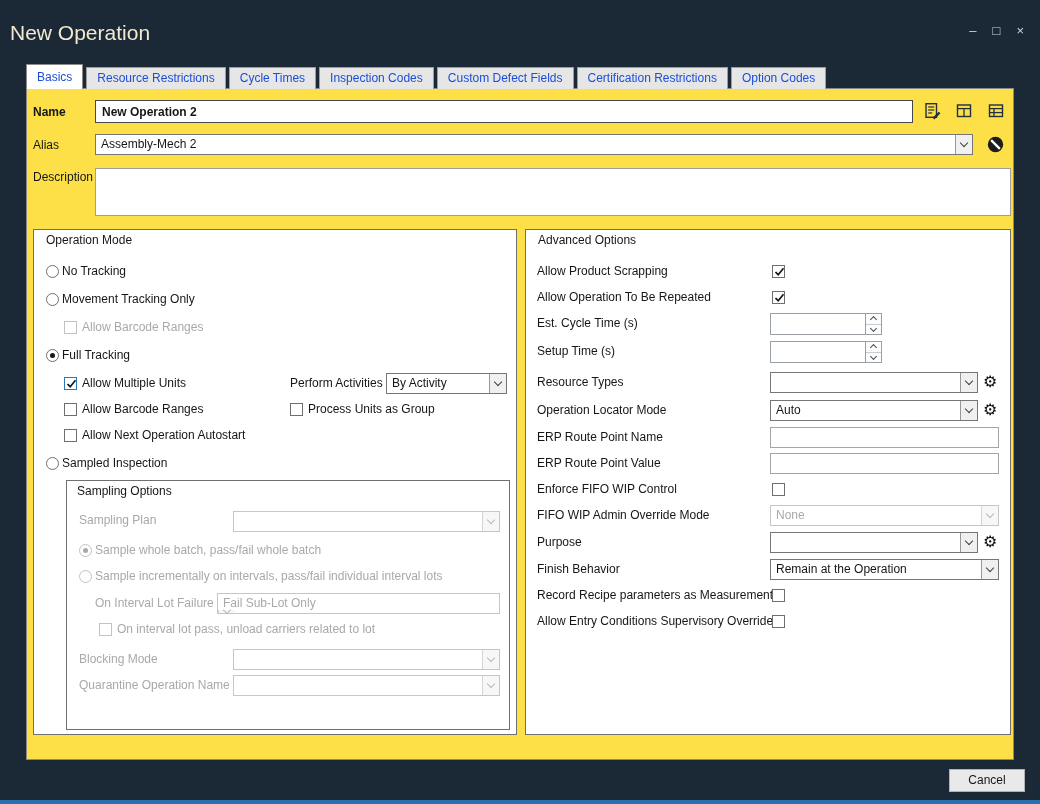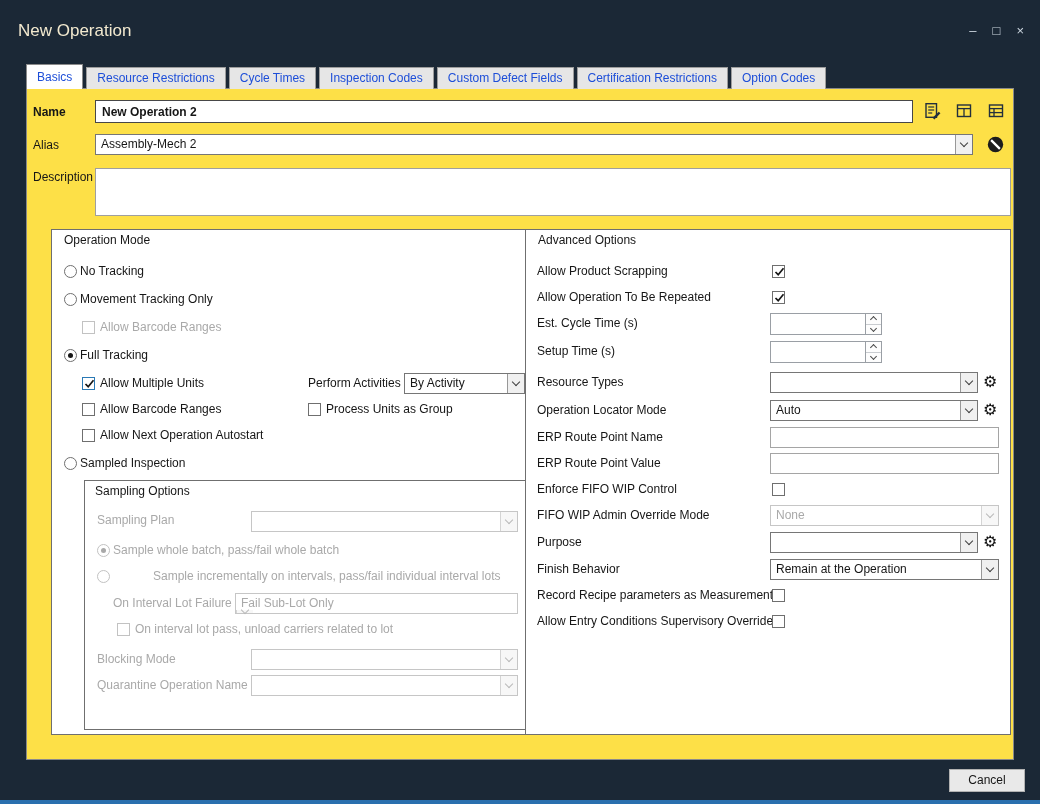--- a/index.html
+++ b/index.html
@@ -1,21 +1,21 @@
 <!DOCTYPE html>
 <html><head>
 <meta charset="utf-8">
 <style>
   html,body{margin:0;padding:0;background:#1b2836;}
   .window{position:relative;width:1040px;height:804px;background:#1b2836;overflow:hidden;
           font-family:"Liberation Sans",sans-serif;-webkit-font-smoothing:antialiased;}
   .window *{box-sizing:border-box;}
 
   
-  .title{position:absolute;left:10px;top:21px;font-size:17px;color:#f2e9cf;margin-left:8px;}
+  .title{position:absolute;left:10px;top:21px;font-size:21px;color:#f2e9cf;}
   .win-controls{position:absolute;right:16px;top:24px;display:flex;gap:16px;color:#ccd6df;font-size:13px;line-height:13px;}
   .win-controls span{cursor:default;}
 
   
   .tabstrip{position:absolute;left:26px;top:64px;height:25px;display:flex;align-items:flex-end;z-index:3;}
   .tab{height:22px;line-height:21px;padding:0 10px;font-size:12px;color:#1d4ed8;background:#e6e6e6;
        border:1px solid #9d9d9d;border-bottom:none;margin-right:3px;white-space:nowrap;}
   .tab.active{height:25px;line-height:24px;background:#ffffff;border-color:#8a8a8a;position:relative;z-index:4;}
 
   
@@ -130,21 +130,21 @@
     <div class="iconbtn" style="left:960px;top:47px;width:17px;height:17px;">
       <svg width="17" height="17" viewBox="0 0 17 17">
         <circle cx="8.5" cy="8.5" r="7.7" fill="#1c1c1c"></circle>
         <line x1="4.1" y1="4.1" x2="12.9" y2="12.9" stroke="#ffffff" stroke-width="2.3"></line>
       </svg>
     </div>
 
     <div class="lbl" style="left:6px;top:81px;">Description</div>
     <textarea class="textarea" style="left: 68px; top: 79px; width: 916px; height: 48px;"></textarea>
 
-    <div class="groupbox" style="left:24px;top:140px;width:484px;height:506px;">
+    <div class="groupbox" style="left:6px;top:140px;width:484px;height:506px;">
       <div class="gtitle">Operation Mode</div>
 
       <span class="rad" style="left:12px;top:35px;"></span>
       <div class="lbl" style="left:28px;top:34px;">No Tracking</div>
 
       <span class="rad" style="left:12px;top:63px;"></span>
       <div class="lbl" style="left:28px;top:62px;">Movement Tracking Only</div>
 
       <span class="chk dis" style="left:30px;top:91px;"></span>
       <div class="lbl dis" style="left:48px;top:90px;">Allow Barcode Ranges</div>
@@ -187,21 +187,21 @@
           <span class="val"></span>
           <span class="abtn">
               <i class="chev"></i>
             </span>
         </div>
 
         <span class="rad sel dis" style="left:12px;top:63px;"></span>
         <div class="lbl dis" style="left:28px;top:62px;">Sample whole batch, pass/fail whole batch</div>
 
         <span class="rad dis" style="left:12px;top:89px;"></span>
-        <div class="lbl dis" style="left:28px;top:88px;margin-left:40px;">Sample incrementally on intervals, pass/fail individual interval lots</div>
+        <div class="lbl dis" style="left:28px;top:88px;">Sample incrementally on intervals, pass/fail individual interval lots</div>
 
         <div class="lbl dis" style="left:28px;top:115px;">On Interval Lot Failure</div>
         <div class="combo dis" style="left:150px;top:112px;width:283px;flex-direction:column;">
           <span class="val">Fail Sub-Lot Only</span>
           <span class="abtn">
               <i class="chev"></i>
             </span>
         </div>
 
         <span class="chk dis" style="left:32px;top:142px;"></span>

